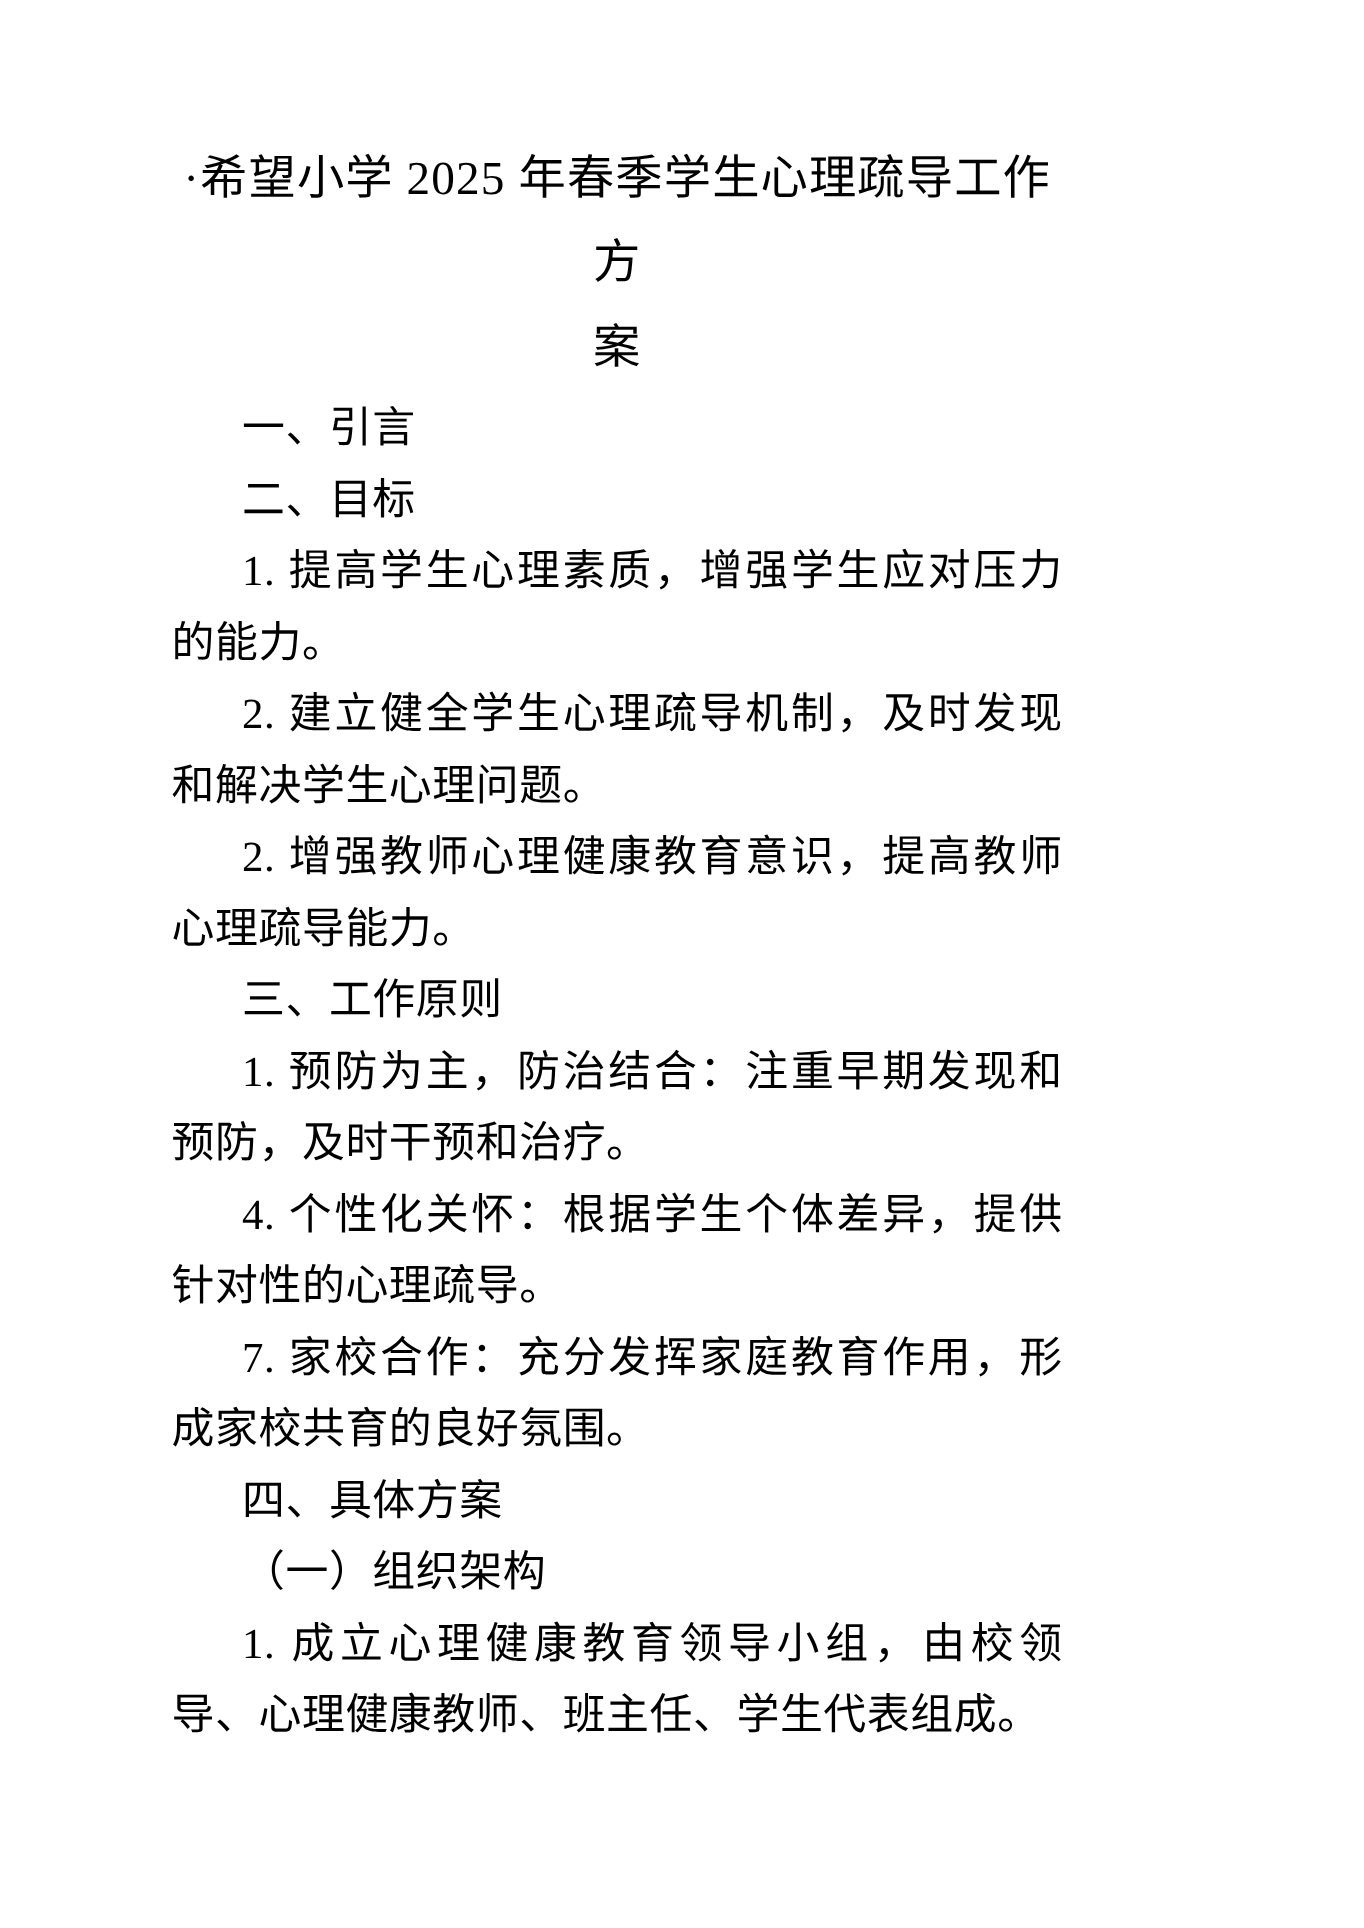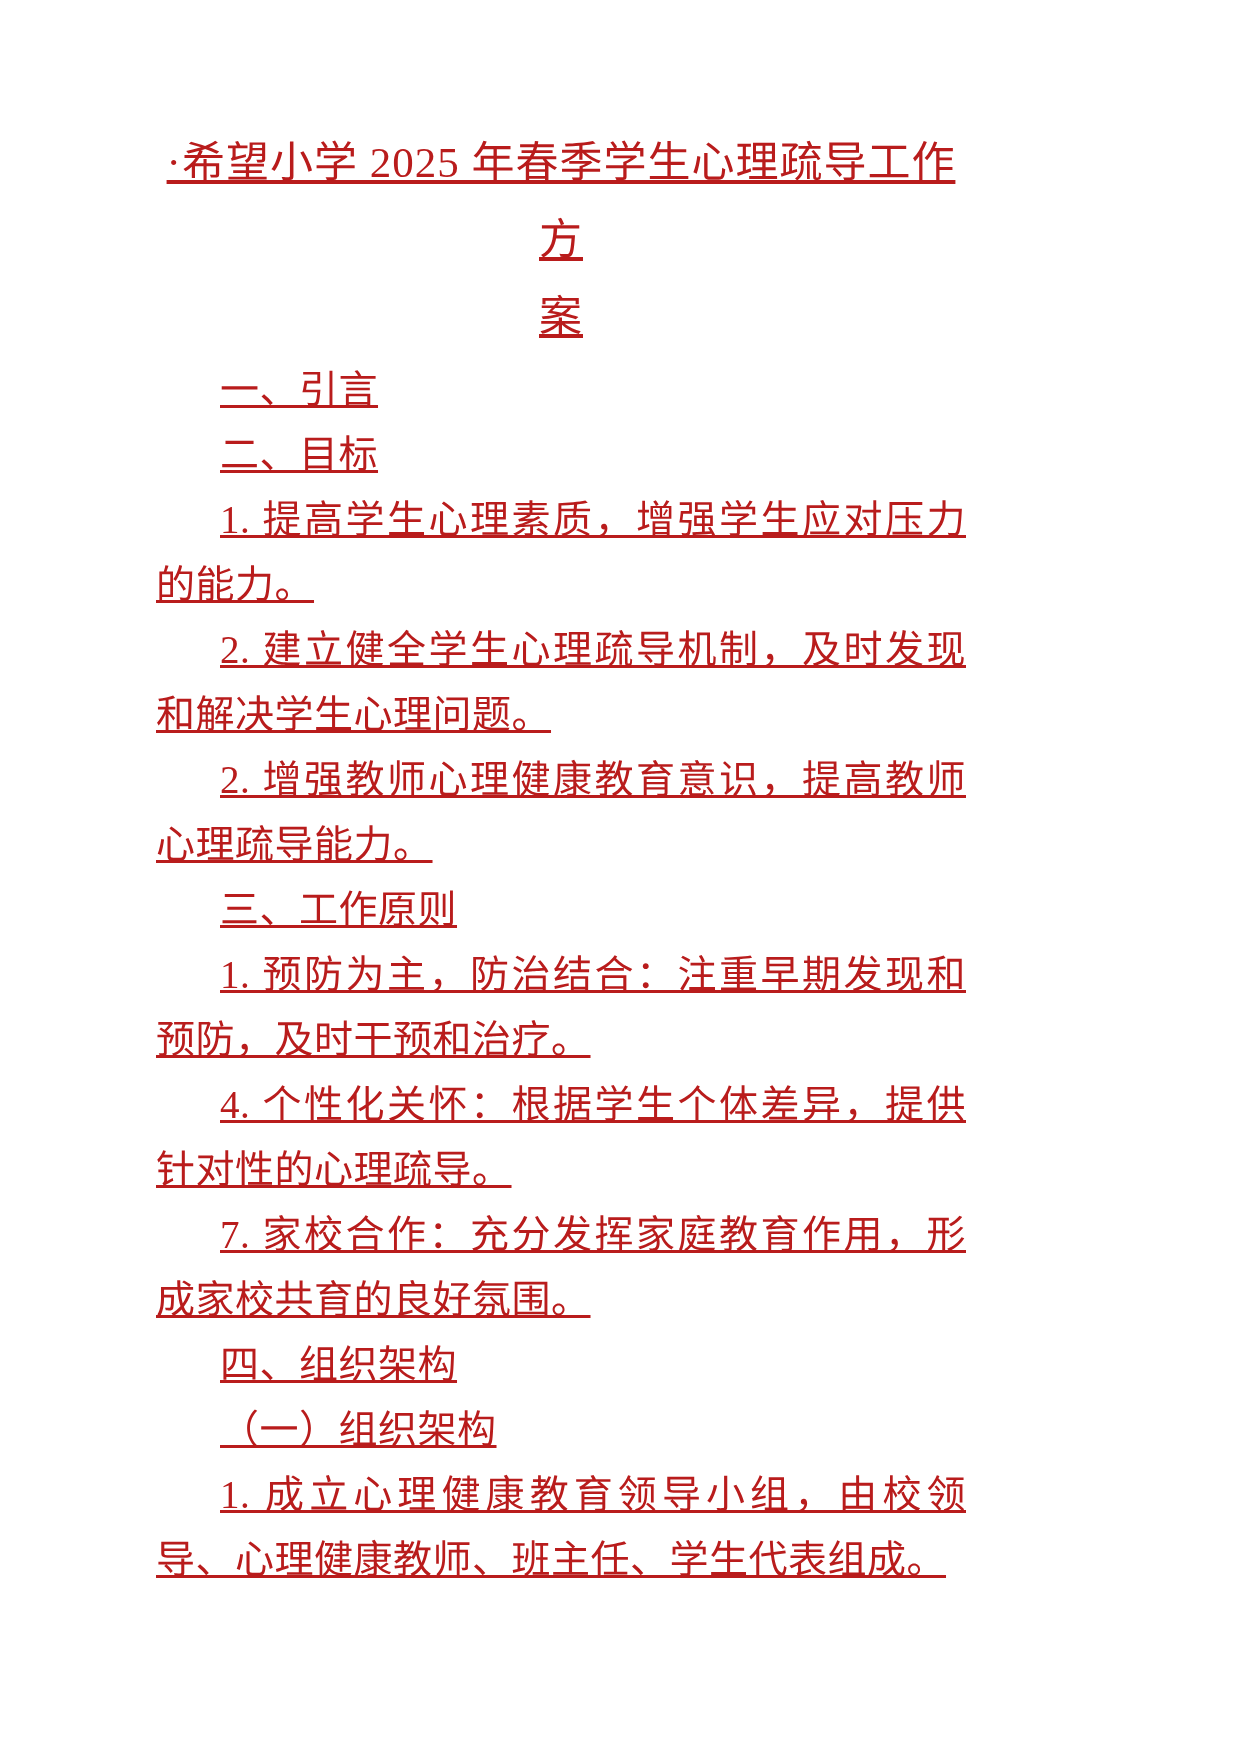--- a/index.html
+++ b/index.html
@@ -7,23 +7,22 @@
     padding: 0;
     background: #ffffff;
   }
   .page {
     position: relative;
     width: 1100px;
     height: 1753px;
     background: #ffffff;
     overflow: hidden;
     font-family: "Liberation Serif", "DejaVu Serif", serif;
-    color: #b91c1c;
+    color: #000000;
     box-sizing: border-box;
-    text-decoration: underline;
   }
   .content {
     padding: 0 134px 0 156px; 
   }
   .doc-title {
     margin: 124px auto 2px auto;
     font-size: 43px;
     font-weight: 400;
     line-height: 77px;
     text-align: center;
@@ -51,18 +50,18 @@
 
     <p class="doc-par">一、引言</p>
     <p class="doc-par">二、目标</p>
     <p class="doc-par">1. 提高学生心理素质，增强学生应对压力的能力。</p>
     <p class="doc-par">2. 建立健全学生心理疏导机制，及时发现和解决学生心理问题。</p>
     <p class="doc-par">2. 增强教师心理健康教育意识，提高教师心理疏导能力。</p>
     <p class="doc-par">三、工作原则</p>
     <p class="doc-par">1. 预防为主，防治结合：注重早期发现和预防，及时干预和治疗。</p>
     <p class="doc-par">4. 个性化关怀：根据学生个体差异，提供针对性的心理疏导。</p>
     <p class="doc-par">7. 家校合作：充分发挥家庭教育作用，形成家校共育的良好氛围。</p>
-    <p class="doc-par">四、组织架构</p>
+    <p class="doc-par">四、具体方案</p>
     <p class="doc-par">（一）组织架构</p>
     <p class="doc-par">1. 成立心理健康教育领导小组，由校领导、心理健康教师、班主任、学生代表组成。</p>
 
   </div>
 </div>
 
 </body></html>

